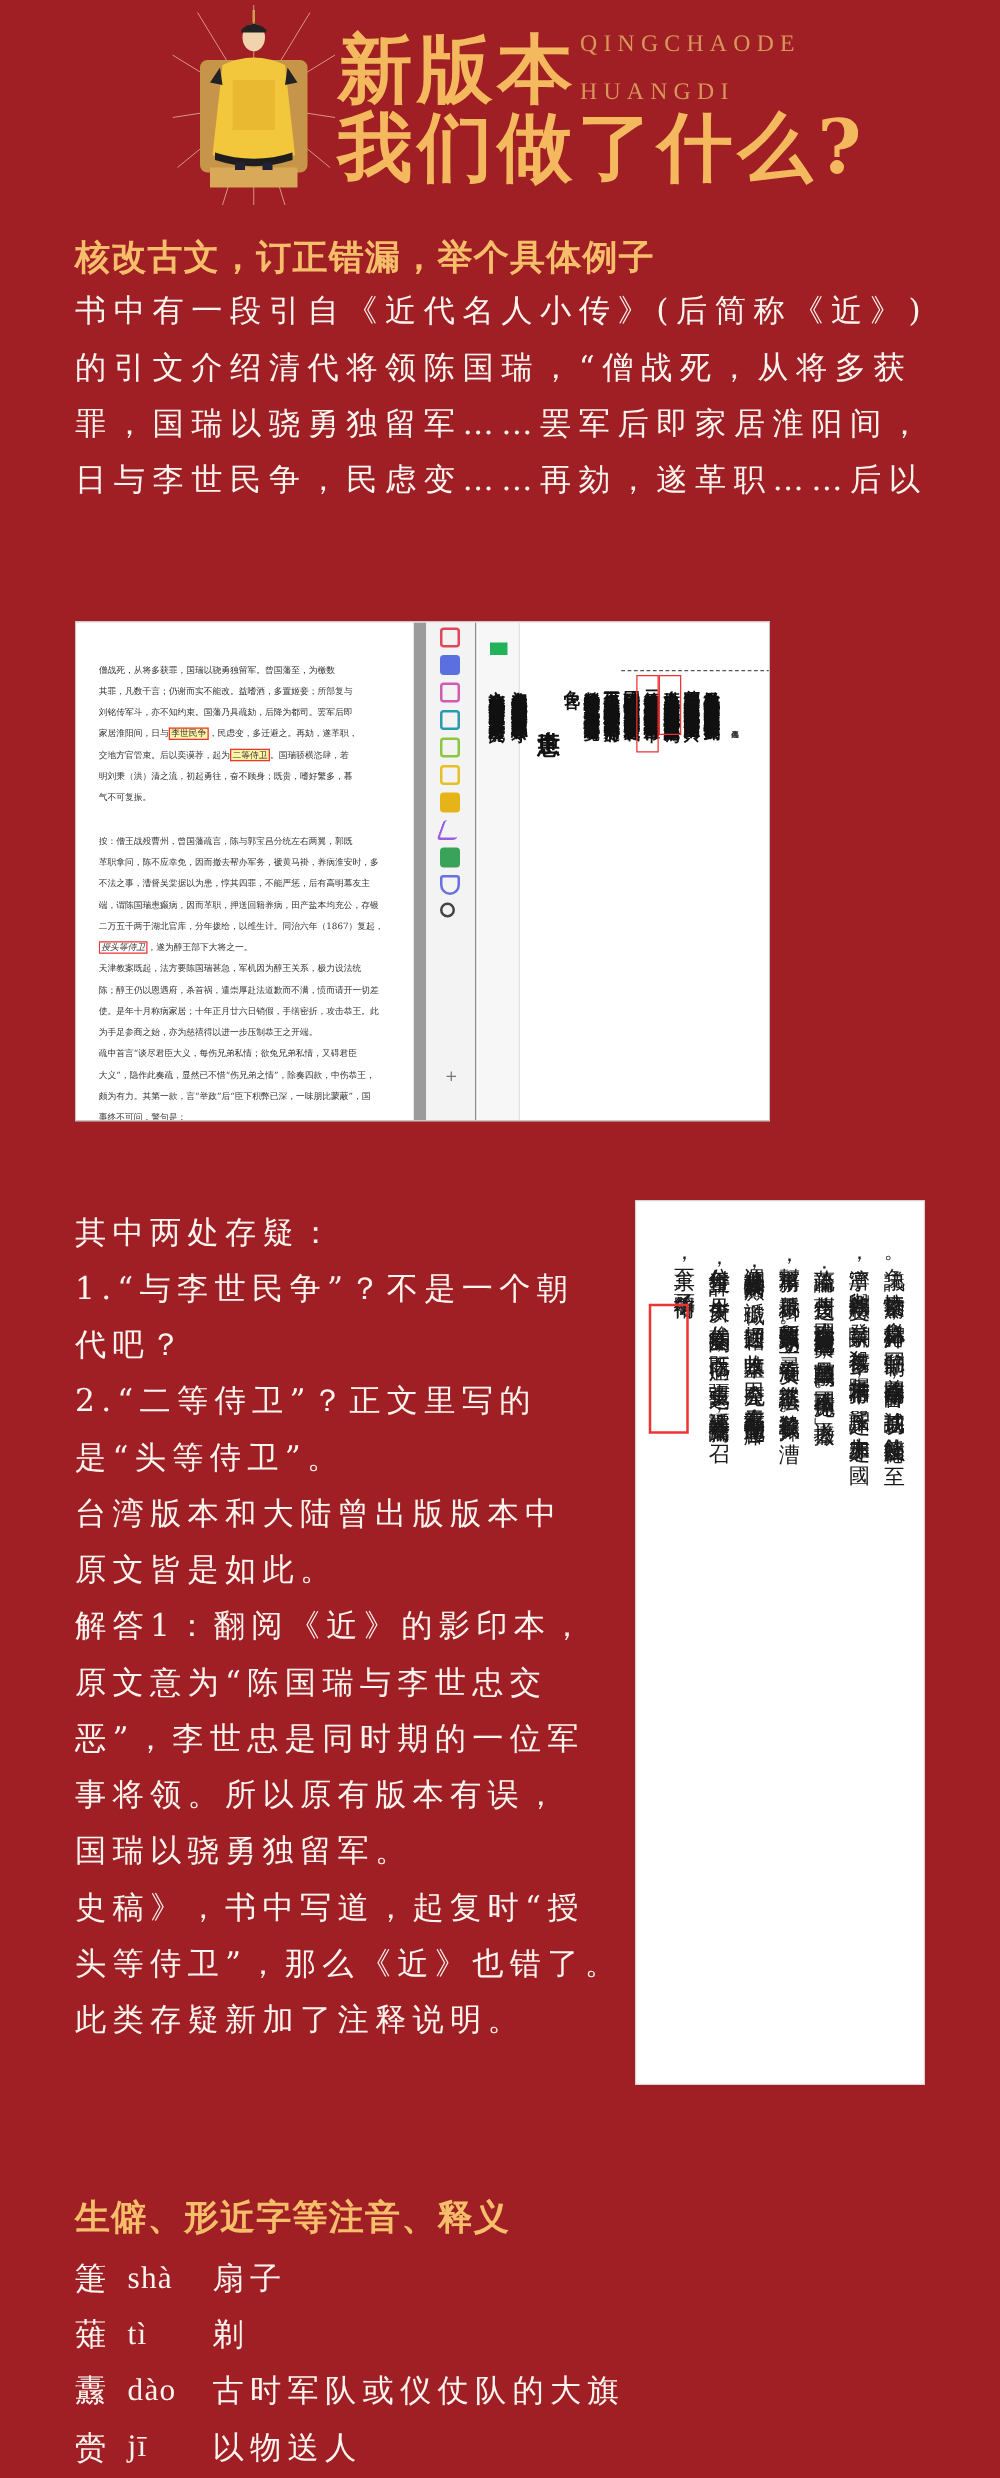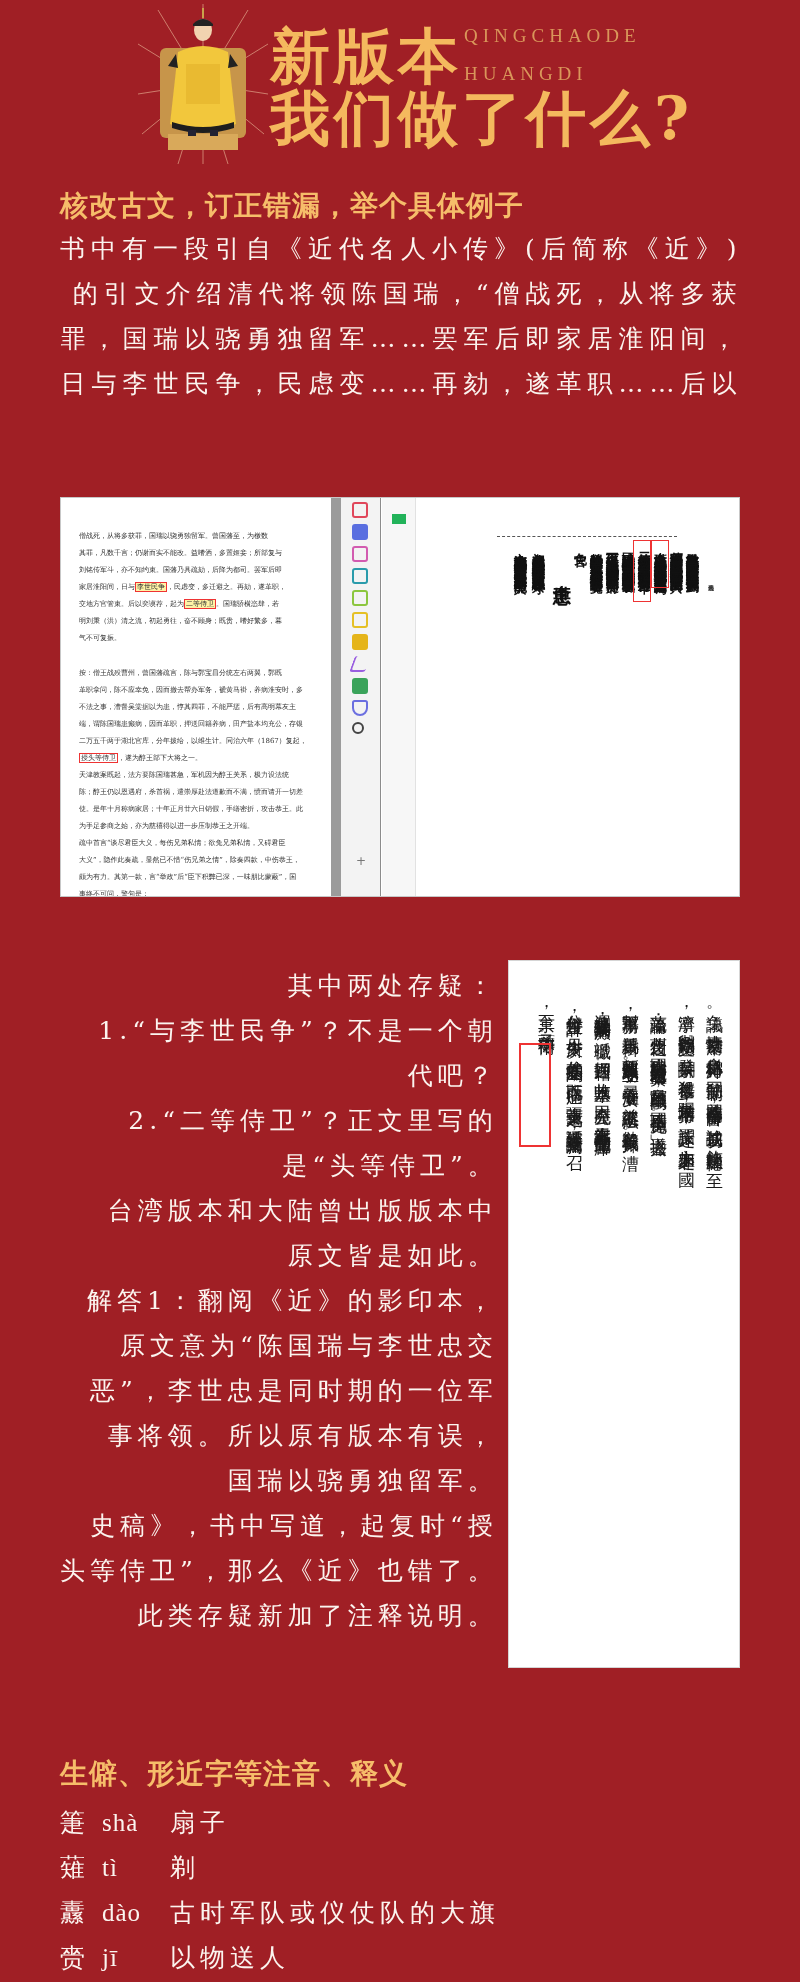--- a/index.html
+++ b/index.html
@@ -12,30 +12,30 @@
   .title-1 { top: 26px; }
   .title-2 { top: 88px; }
   .sub-en { position: absolute; left: 464px; font-family: "Liberation Serif", serif; color: #d9965a; font-size: 19px; letter-spacing: 5px; line-height: 1; }
   .sub-en-1 { top: 26px; }
   .sub-en-2 { top: 52px; margin-top: 12px; }
 
   
   .section-heading { position: absolute; left: 60px; font-family: "DejaVu Sans", sans-serif; font-weight: bold; color: #f6bd6a; font-size: 28px; letter-spacing: 1px; line-height: 1; }
 
   
-  .para { position: absolute; left: 60px; font-family: "DejaVu Serif", serif; font-size: 25px; line-height: 45px; letter-spacing: 6px; color: #fbf4ef; text-align: right; }
+  .para { position: absolute; left: 60px; font-family: "DejaVu Serif", serif; font-size: 25px; line-height: 45px; letter-spacing: 6px; color: #fbf4ef; }
   .para .line { display: block; white-space: nowrap; }
 
   
-  .composite { position: absolute; left: 60px; top: 497px; width: 680px; height: 400px; background: #fff; border: 1px solid #c7c7c7; overflow: hidden; }
+  .composite { position: absolute; left: 60px; top: 497px; width: 556px; height: 400px; background: #fff; border: 1px solid #c7c7c7; overflow: hidden; }
   .pdf-left { position: absolute; left: 0; top: 0; width: 270px; height: 100%; background: #fff; padding: 32px 14px 0 18px; }
   .pdf-left .pline { display: block; height: 13px; margin-bottom: 4px; font-size: 7px; line-height: 13px; color: #333; white-space: nowrap; overflow: hidden; font-family: "DejaVu Serif", serif; }
   .pdf-left .gap { height: 14px; }
   .hl-box { border: 1.5px solid #e33; padding: 0 1px; background: #fff3a6; }
-  .hl-box.nohl { background: transparent; }
+  .hl-box.nohl { background: transparent; font-style: italic; }
   .scroll-gutter { position: absolute; left: 270px; top: 0; width: 10px; height: 100%; background: #9b9b9b; }
   .toolbar-col { position: absolute; left: 280px; top: 0; width: 40px; height: 100%; background: #f3f3f3; border-right: 1px solid #8c8c8c; }
   .tool-icon { position: absolute; left: 11px; width: 16px; height: 16px; border-radius: 3px; }
   .toolbar-col2 { position: absolute; left: 321px; top: 0; width: 34px; height: 100%; background: #f7f7f7; border-right: 1px solid #e2e2e2; }
   .pdf-right { position: absolute; left: 356px; top: 0; right: 0; height: 100%; background: #fff; }
   .vcol { position: absolute; top: 44px; writing-mode: vertical-rl; font-family: "DejaVu Serif", serif; font-weight: bold; font-size: 13px; line-height: 14px; letter-spacing: 1px; color: #111; white-space: nowrap; }
   .vcol.title { font-size: 18px; top: 72px; }
   .vbox { position: absolute; border: 1.5px solid #e33; }
   .dashline { position: absolute; left: 80px; top: 38px; width: 180px; border-top: 1.5px dashed #555; }
   .runhead { position: absolute; right: 24px; top: 82px; writing-mode: vertical-rl; font-size: 6px; color: #333; }

